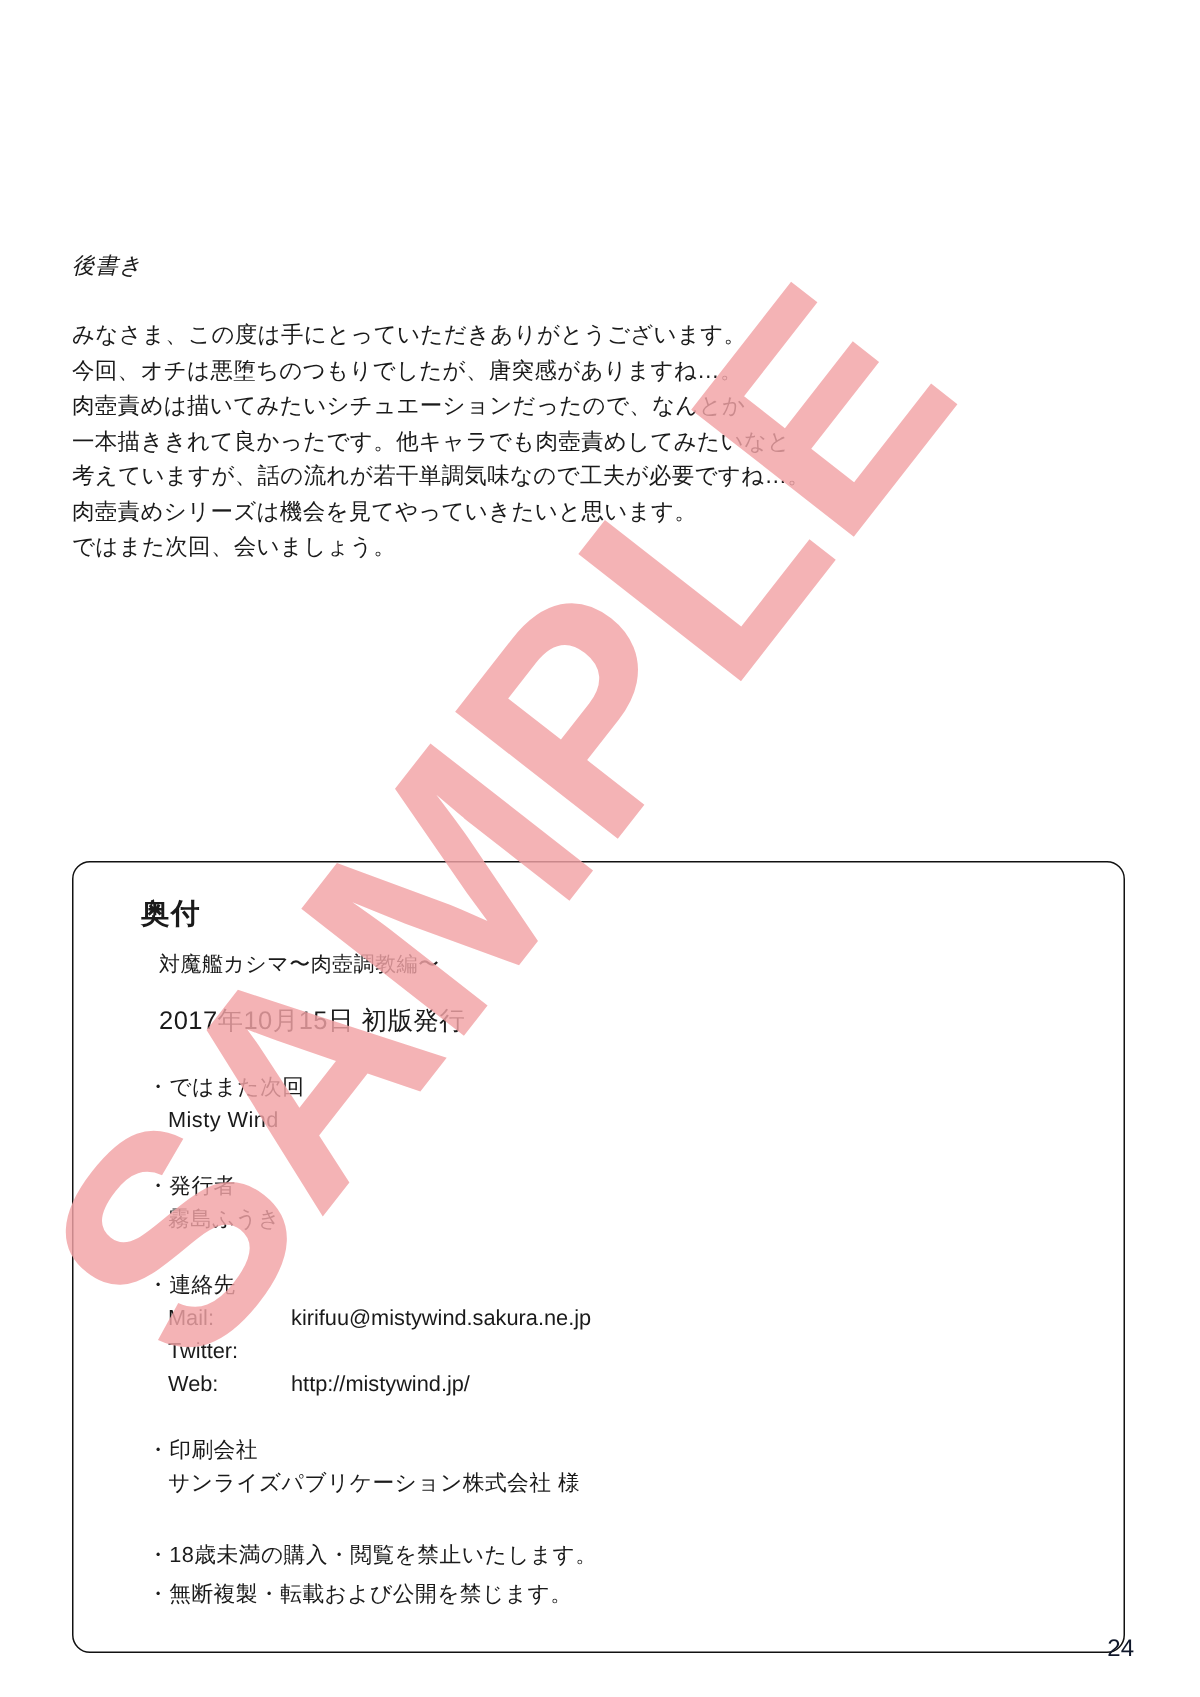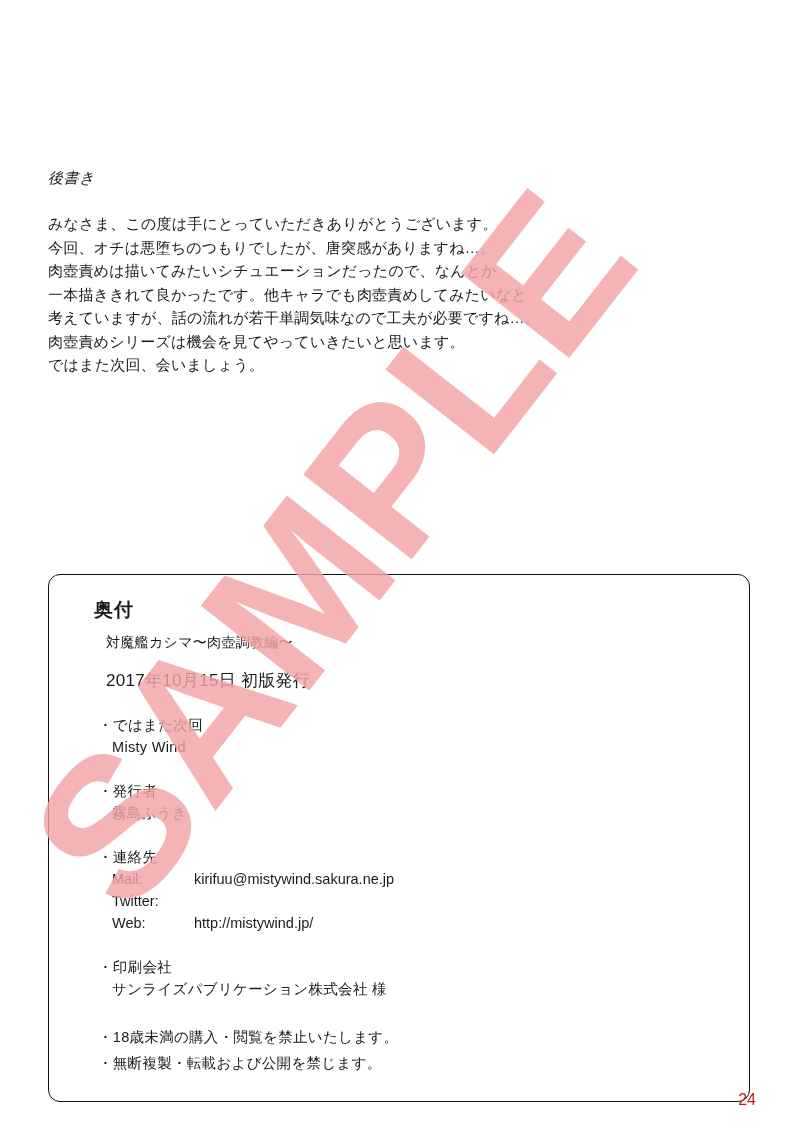--- a/index.html
+++ b/index.html
@@ -117,21 +117,21 @@
     line-height: 26px;
     letter-spacing: 0.3px;
   }
 
   
   .page-number {
     position: absolute;
     right: 44px;
     bottom: 22px;
     font-size: 16px;
-    color: #b91c1c;
+    color: #0f172a;
   }
 
   
   .watermark {
     position: absolute;
     left: 0;
     top: 0;
     width: 800px;
     height: 1131px;
     pointer-events: none;

